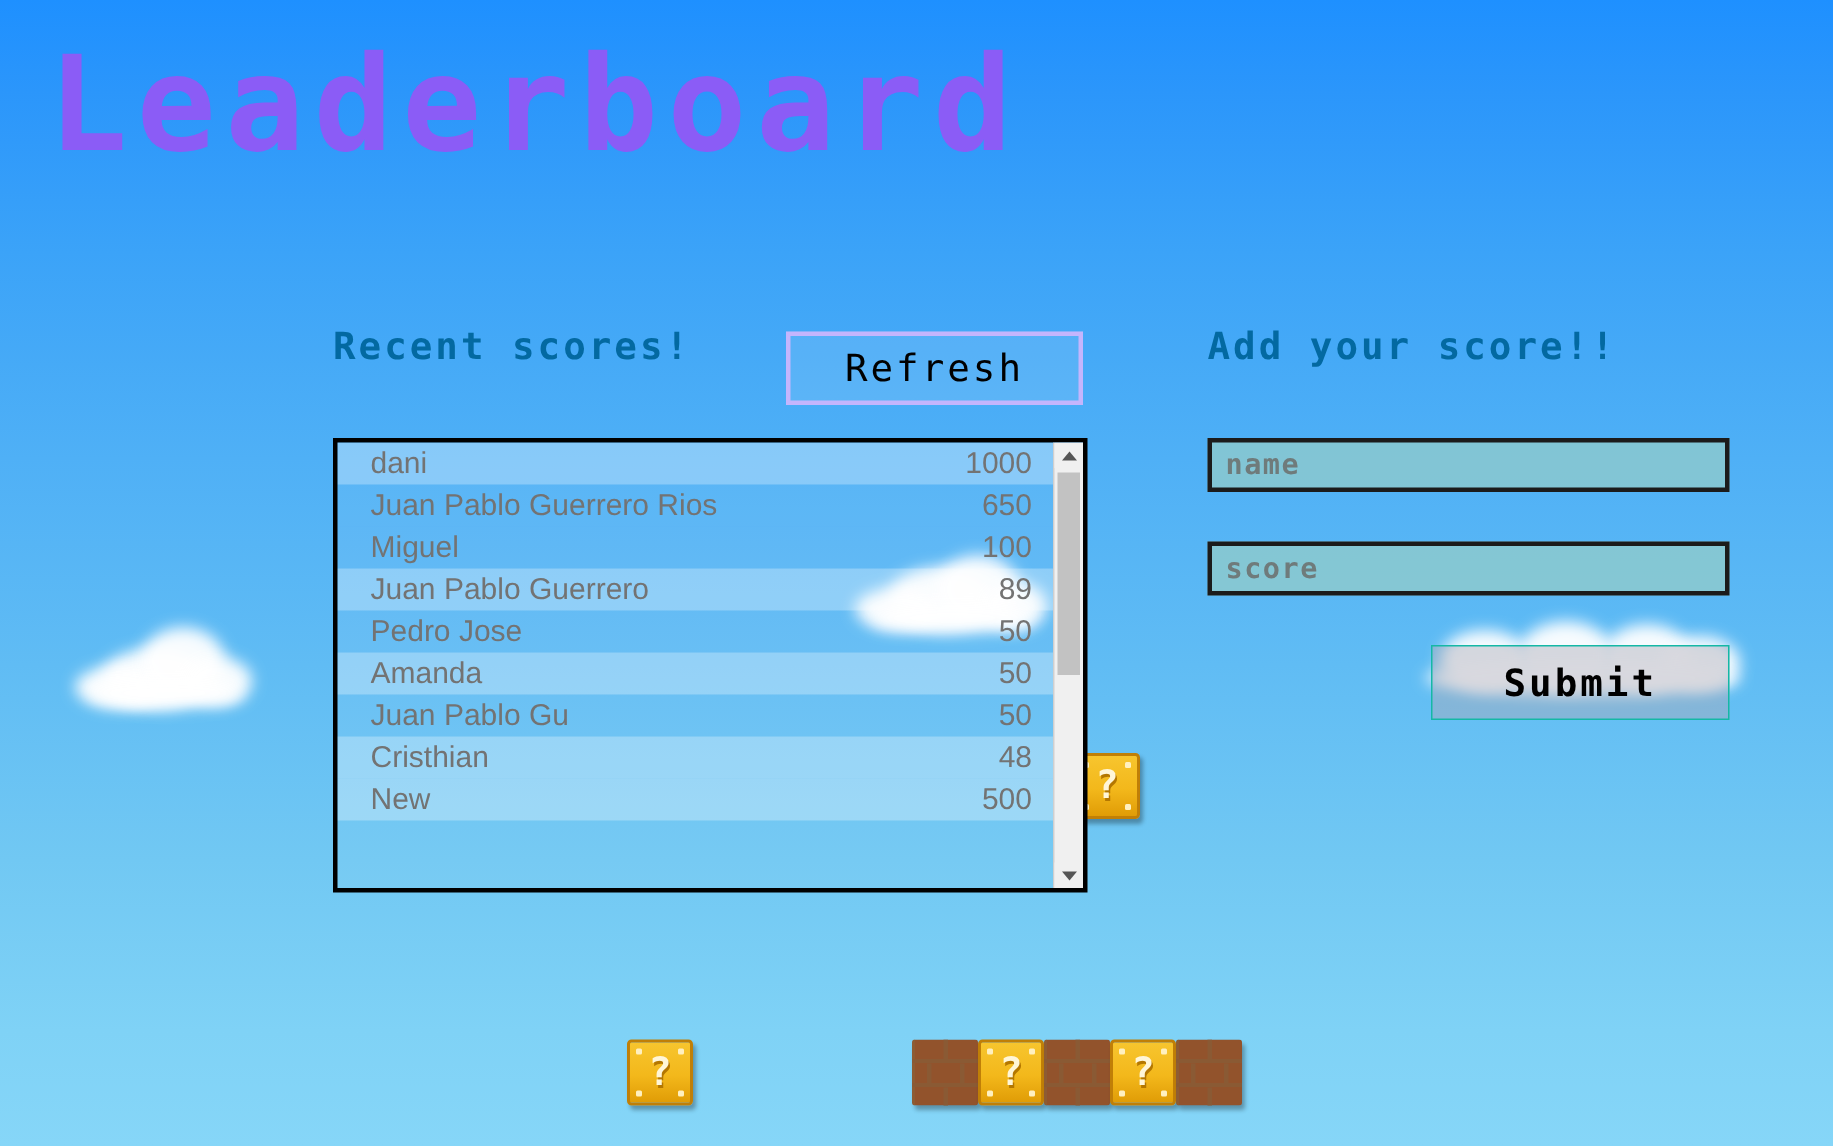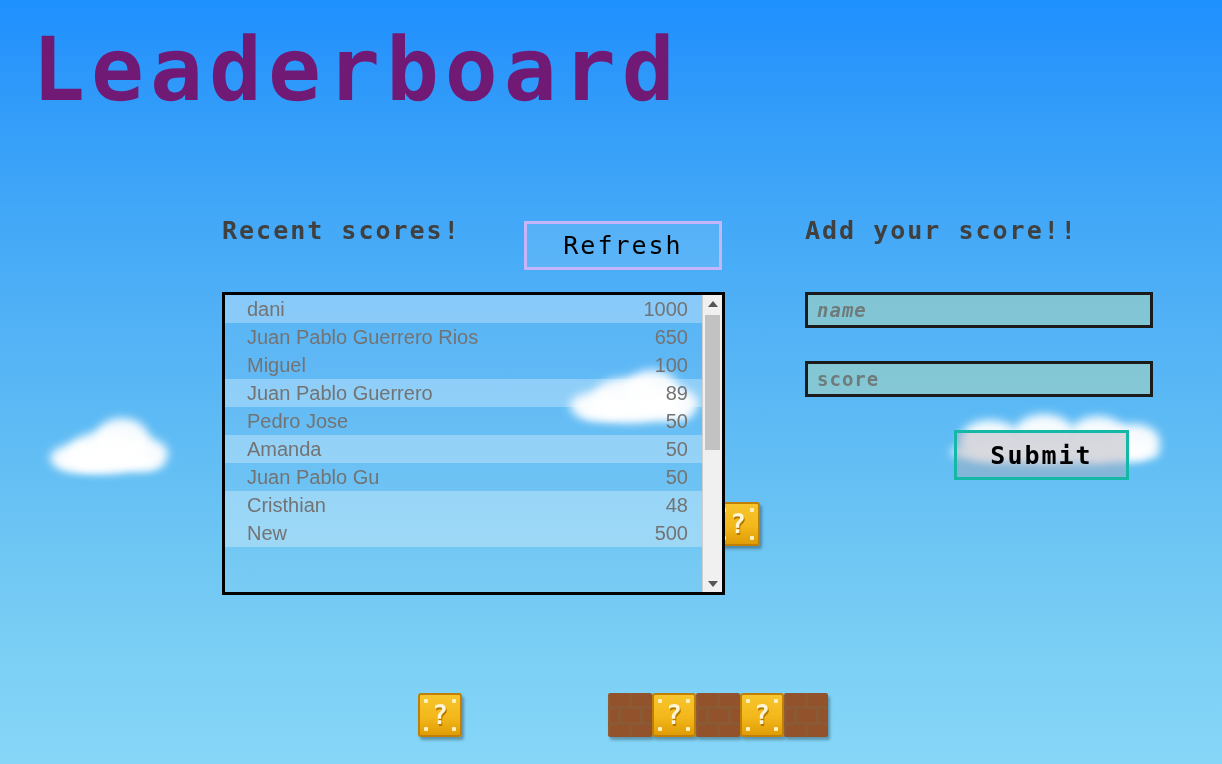--- a/index.html
+++ b/index.html
@@ -40,33 +40,33 @@
   
   #title {
     position: absolute;
     left: 32px;
     top: 26px;
     font-family: "DejaVu Sans Mono", monospace;
     font-size: 88px;
     line-height: 1;
     font-weight: bold;
     letter-spacing: 6px;
-    color: #701a75;
+    color: #8b5cf6;
     -webkit-font-smoothing: none;
     text-rendering: geometricPrecision;
   }
 
   
   .pixel-head {
     position: absolute;
     font-family: "DejaVu Sans Mono", monospace;
     font-size: 25px;
     font-weight: bold;
     letter-spacing: 2px;
-    color: #404040;
+    color: #0369a1;
   }
   #recent-head { left: 222px; top: 216px; }
   #add-head    { left: 805px; top: 216px; }
 
   
   #refresh-btn {
     position: absolute;
     left: 524px;
     top: 221px;
     width: 198px;
@@ -167,31 +167,31 @@
     background: rgba(150, 205, 200, 0.72);
     font-family: "DejaVu Sans Mono", monospace;
     font-size: 19px;
     font-weight: bold;
     letter-spacing: 1px;
     color: #2b2b2b;
     padding: 0 9px;
     outline: none;
   }
   .pix-input::placeholder { color: #6f7b7b; opacity: 1; }
-  #name-field  { top: 292px; font-style: italic; }
+  #name-field  { top: 292px; }
   #score-field { top: 361px; }
 
   #submit-btn {
     position: absolute;
     left: 954px;
     top: 430px;
-    width: 175px;
+    width: 199px;
     height: 50px;
     box-sizing: border-box;
-    border: 3px solid #14b8a6;
+    border: 1px solid #14b8a6;
     background: rgba(170,170,185,0.45);
     color: #000;
     font-family: "DejaVu Sans Mono", monospace;
     font-size: 25px;
     font-weight: bold;
     letter-spacing: 2px;
     cursor: pointer;
     padding: 0;
   }
 

